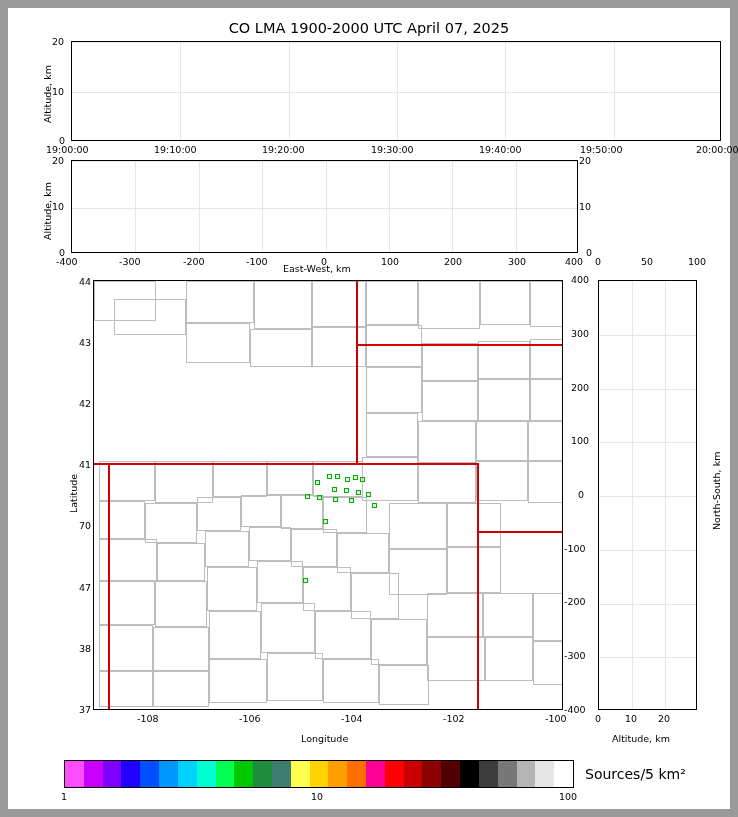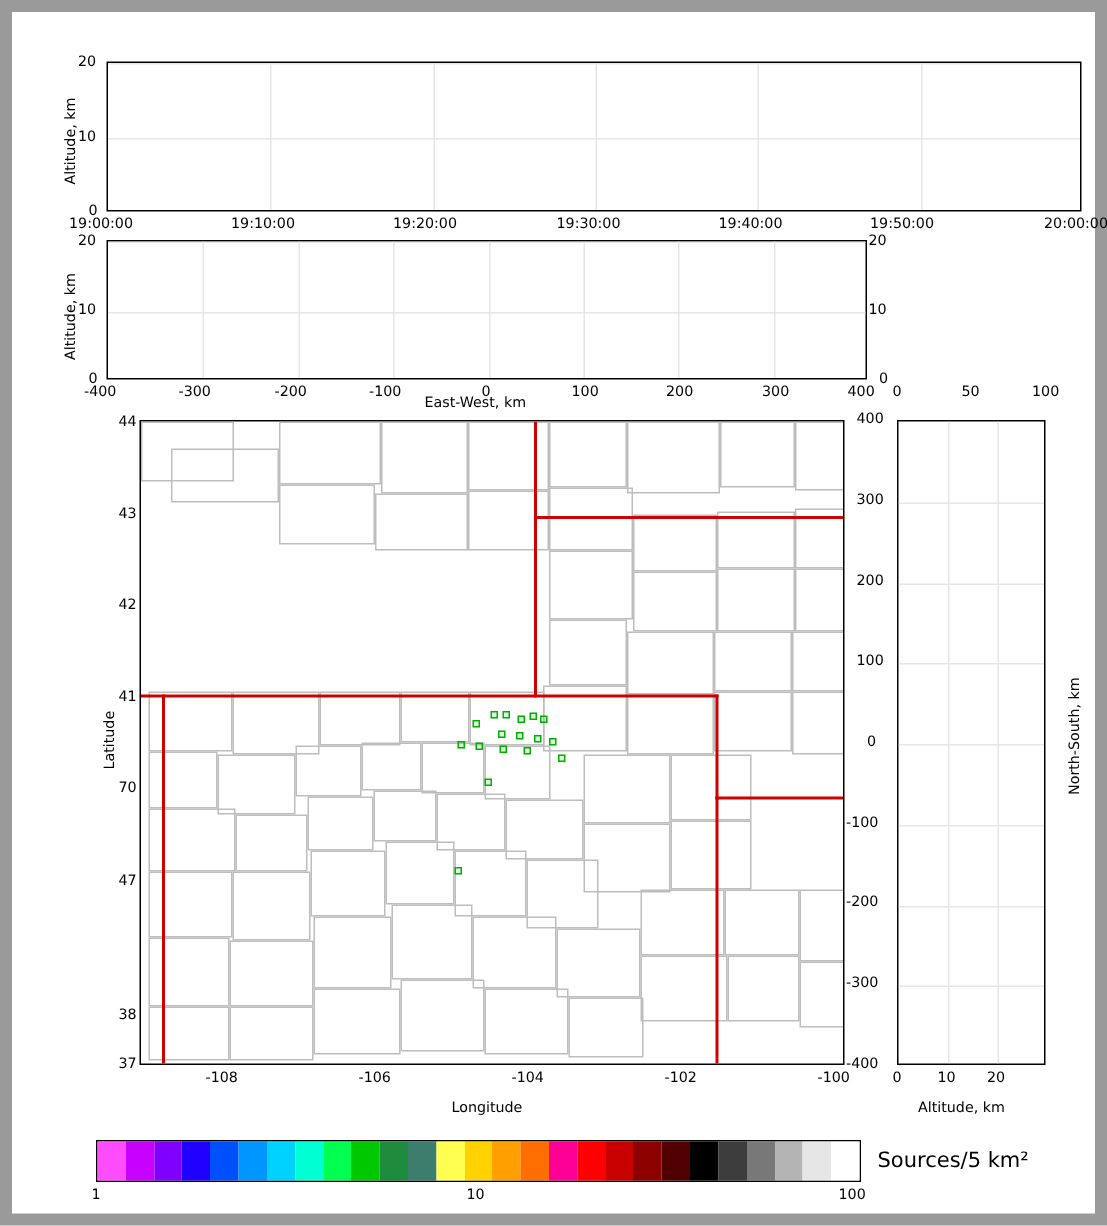--- a/index.html
+++ b/index.html
@@ -52,20 +52,21 @@
   }
   #cbar div{flex:1 1 auto;height:100%;}
   .cb-label{position:absolute;font-size:9.5px;color:#000;}
   .cb-title{position:absolute;font-size:14px;color:#000;}
 </style>
 </head>
 <body>
 
 <div id="page">
 
+  <div class="title">CO LMA 1900-2000 UTC April 07, 2025</div>
 
   <div class="axes" style="left:63px;top:33px;width:650px;height:100px;">
     <div class="grid-v" style="left:108.3px;"></div>
     <div class="grid-v" style="left:216.7px;"></div>
     <div class="grid-v" style="left:325px;"></div>
     <div class="grid-v" style="left:433.3px;"></div>
     <div class="grid-v" style="left:541.7px;"></div>
     <div class="grid-h" style="top:50px;"></div>
     <div class="grid-h" style="top:0px;"></div>
   </div>
@@ -222,21 +223,21 @@
     <div class="src" style="left:278px;top:222px;"></div>
     <div class="src" style="left:229px;top:238px;"></div>
     <div class="src" style="left:209px;top:297px;"></div>
   </div>
   <div class="tick-label" style="left:129px;top:705px;">-108</div>
   <div class="tick-label" style="left:231px;top:705px;">-106</div>
   <div class="tick-label" style="left:333px;top:705px;">-104</div>
   <div class="tick-label" style="left:435px;top:705px;">-102</div>
   <div class="tick-label" style="left:537px;top:705px;">-100</div>
   <div class="tick-label" style="left:71px;top:696px;">37</div>
-  <div class="tick-label" style="left:71px;top:663px;text-align:center;">38</div>
+  <div class="tick-label" style="left:71px;top:635px;text-align:center;">38</div>
   <div class="tick-label" style="left:71px;top:574px;">47</div>
   <div class="tick-label" style="left:71px;top:512px;">70</div>
   <div class="tick-label" style="left:71px;top:451px;">41</div>
   <div class="tick-label" style="left:71px;top:390px;">42</div>
   <div class="tick-label" style="left:71px;top:329px;">43</div>
   <div class="tick-label" style="left:71px;top:268px;">44</div>
   <div class="ax-title rot" style="left:60px;top:505px;">Latitude</div>
   <div class="ax-title" style="left:293px;top:725px;">Longitude</div>
 
   <div class="axes" style="left:590px;top:272px;width:99px;height:430px;">

